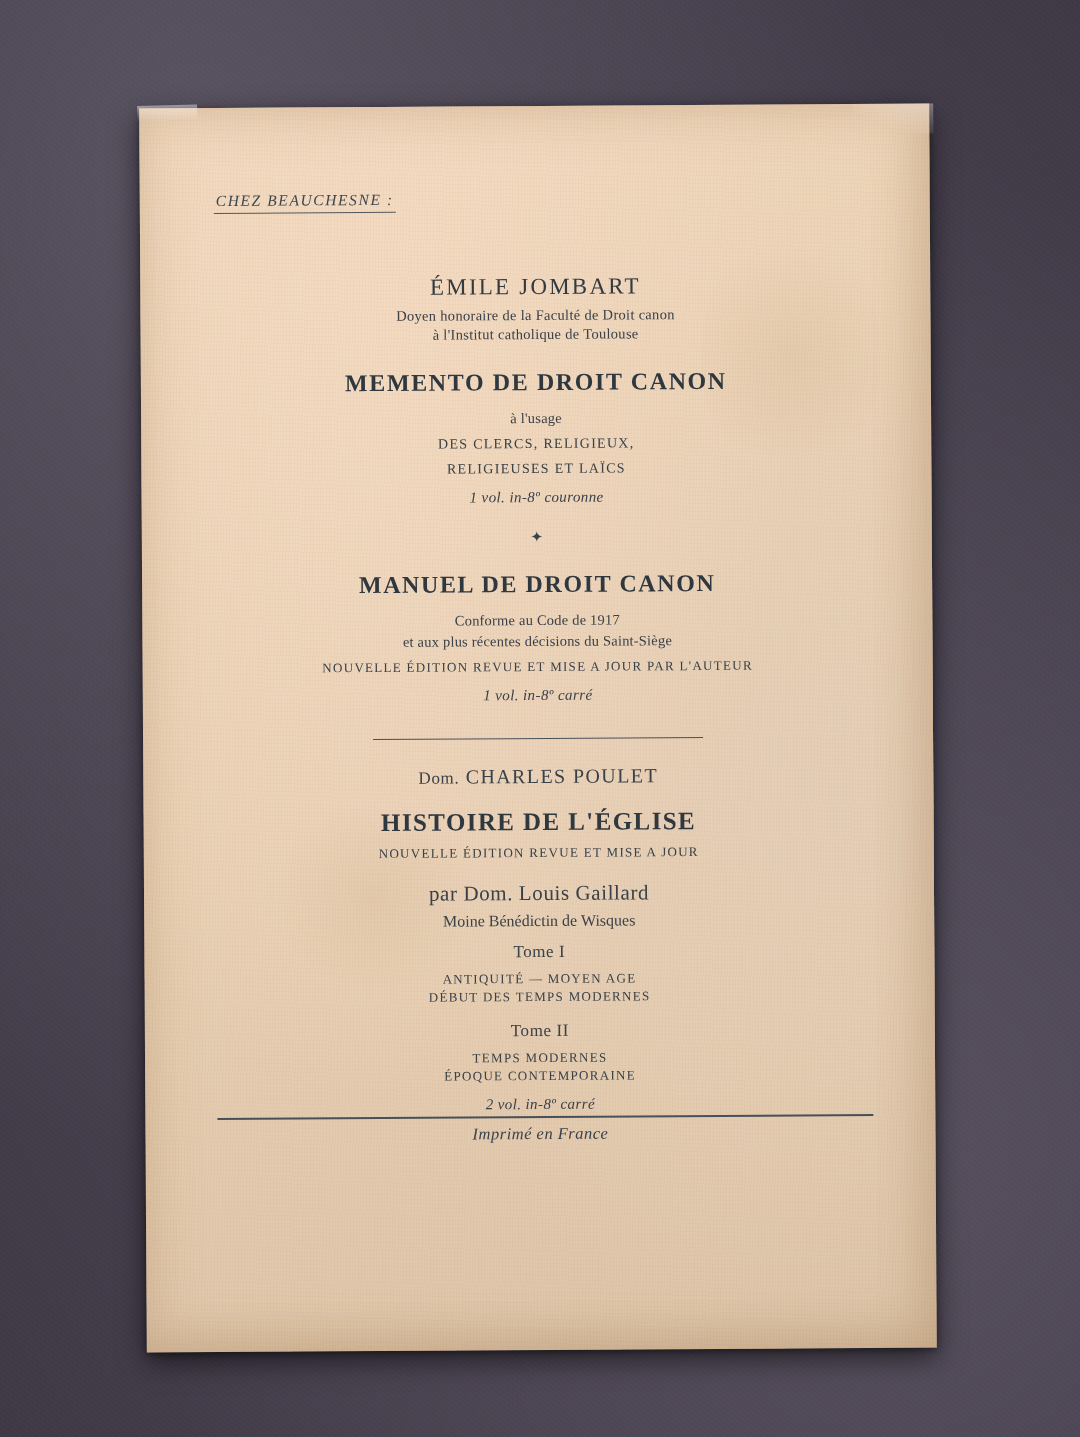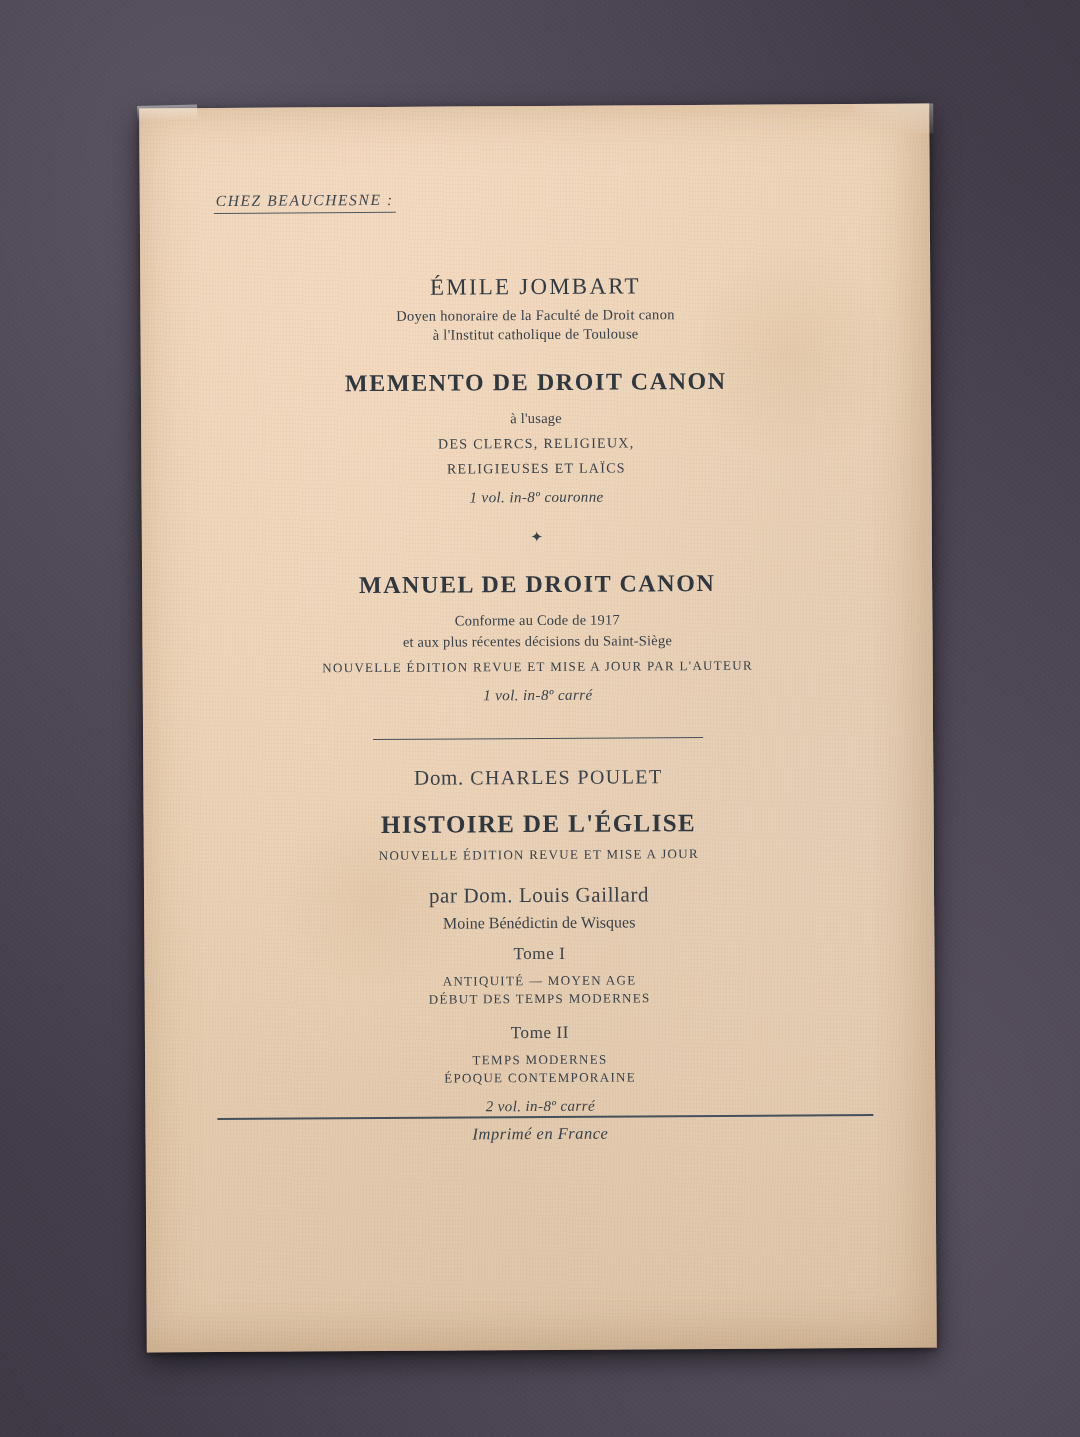--- a/index.html
+++ b/index.html
@@ -160,21 +160,21 @@
     border-top: 1.6px solid #48515a;
     margin: 34px auto 0 auto;
   }
 
   .block3 { margin-top: 26px; }
 
   .poulet {
     font-size: 20px;
     letter-spacing: 1.4px;
   }
-  .poulet .dom { font-size: 21px; letter-spacing: .6px; }
+  .poulet .dom { font-size: 17px; letter-spacing: .6px; }
 
   .hist-title {
     font-size: 25px;
     font-weight: bold;
     letter-spacing: 1.4px;
     margin-top: 20px;
     color: #2f373f;
   }
   .par-line {
     font-size: 21px;

